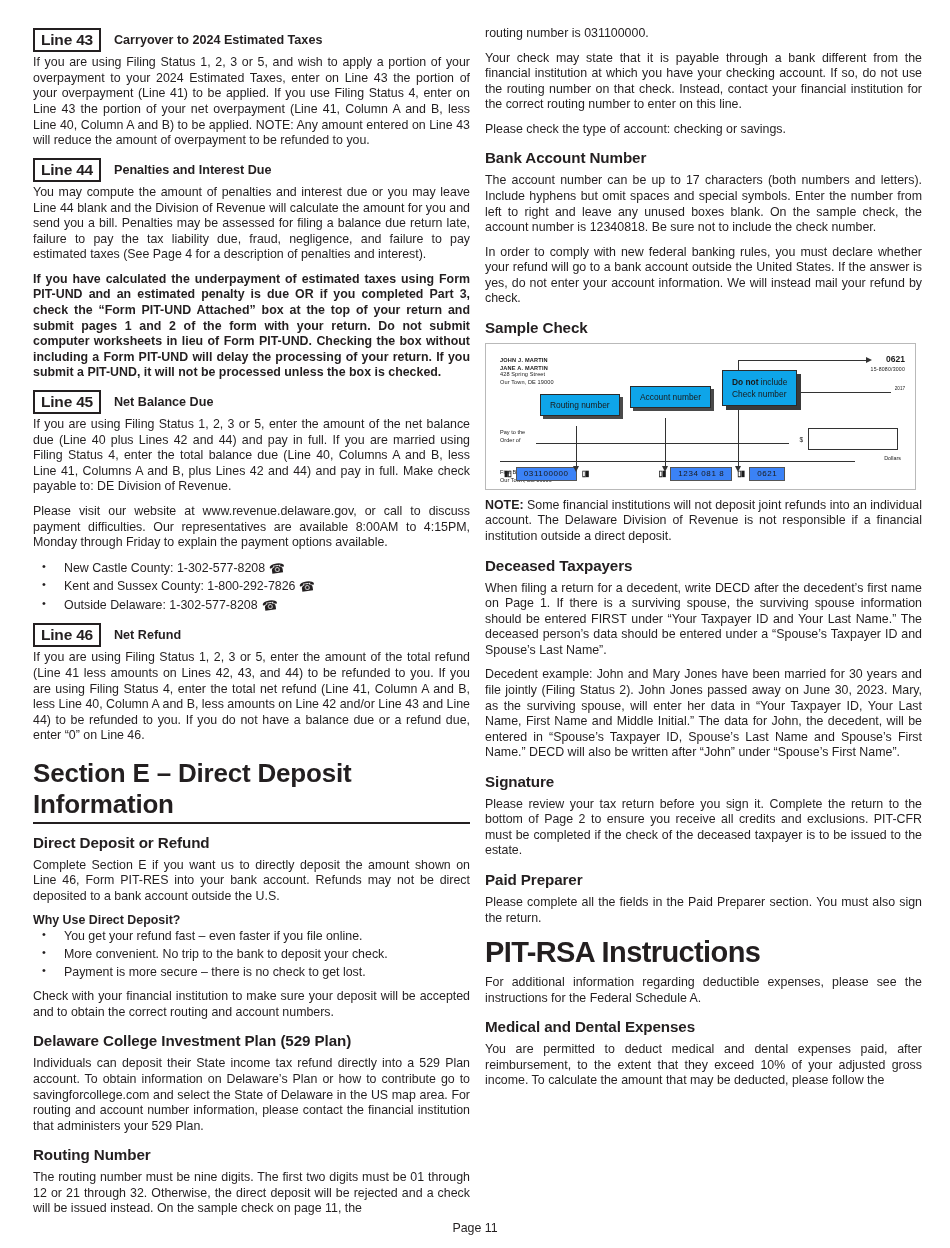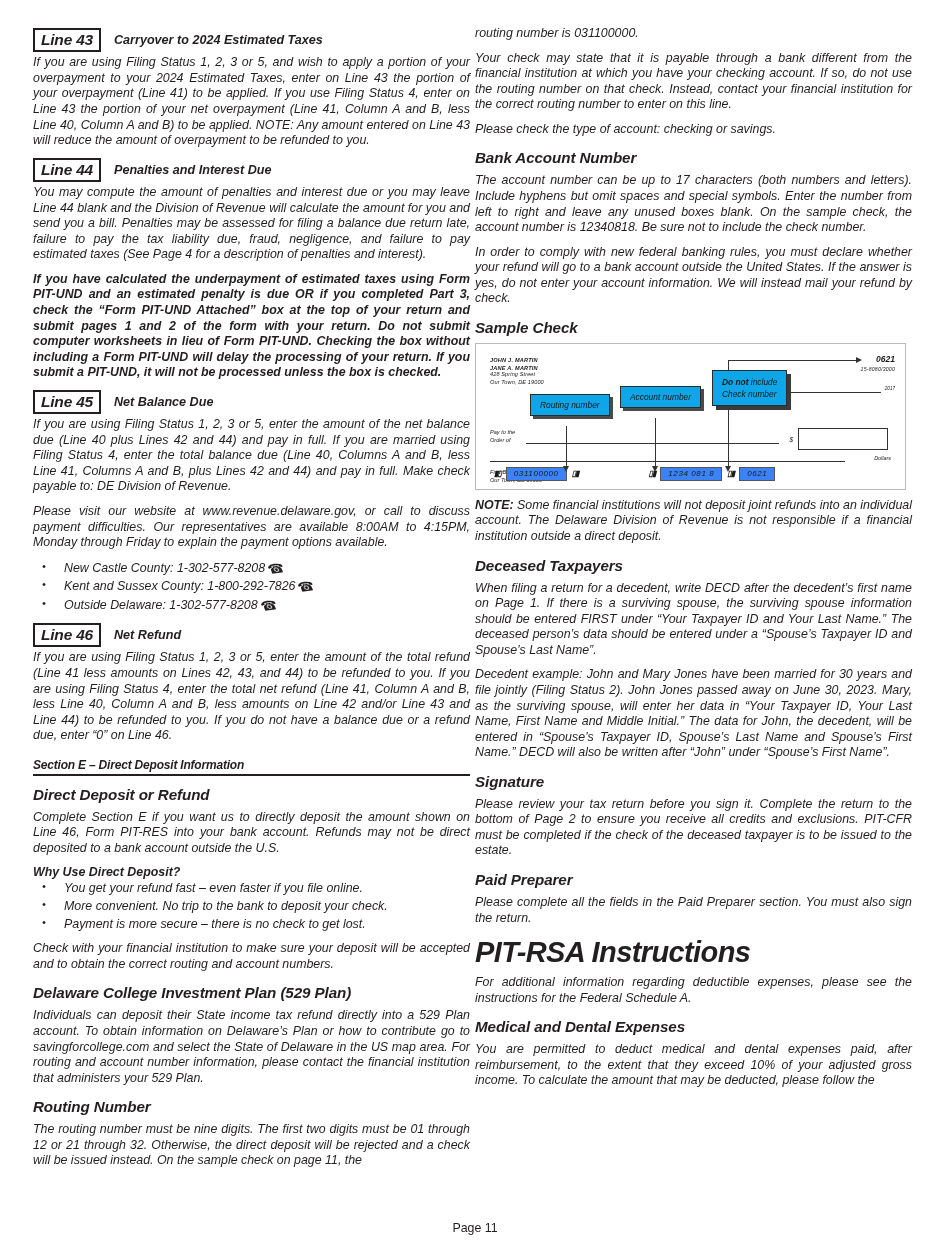--- a/index.html
+++ b/index.html
@@ -17,23 +17,22 @@
   }
   .page {
     width: 950px;
     height: 1248px;
     position: relative;
     box-sizing: border-box;
     padding: 26px 33px 0 33px;
   }
   .columns {
     display: flex;
-    gap: 5px;
+    gap: 15px;
     height: 1160px;
-    font-style: italic;
   }
   .col {
     width: 437px;
     flex: 0 0 437px;
   }
   p {
     margin: 0 0 9px 0;
     font-size: 12.4px;
     line-height: 1.255;
     text-align: justify;
@@ -54,21 +53,21 @@
     font-weight: bold;
     line-height: 1.12;
     letter-spacing: -0.2px;
   }
   .linetitle {
     font-size: 12.6px;
     font-weight: bold;
     margin-left: 13px;
   }
   h2.section {
-    font-size: 12px;
+    font-size: 26px;
     font-weight: bold;
     margin: 14px 0 4px 0;
     padding-bottom: 2px;
     border-bottom: 2.5px solid #231f20;
     letter-spacing: -0.2px;
   }
   h3.sub {
     font-size: 15.2px;
     font-weight: bold;
     margin: 12px 0 7px 0;

